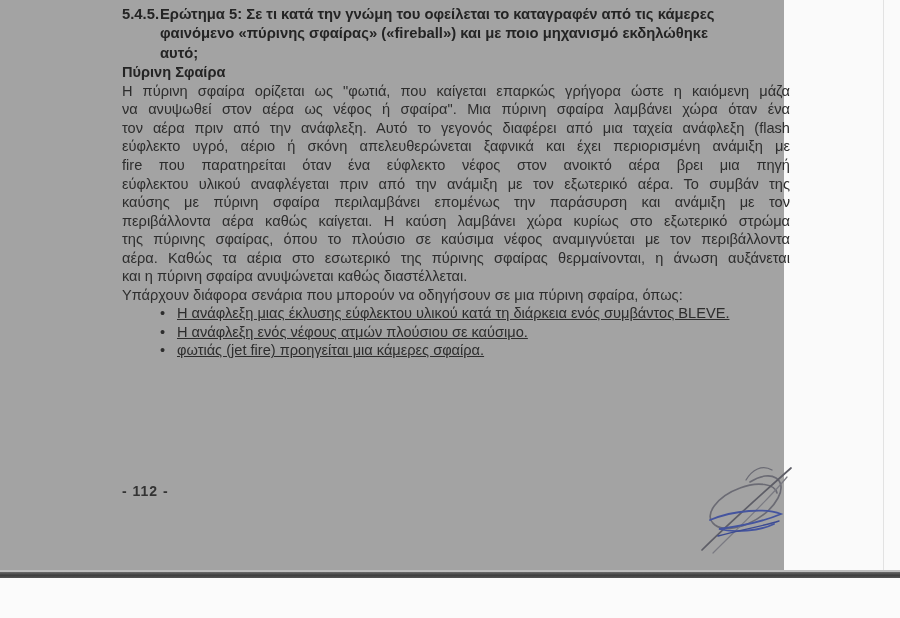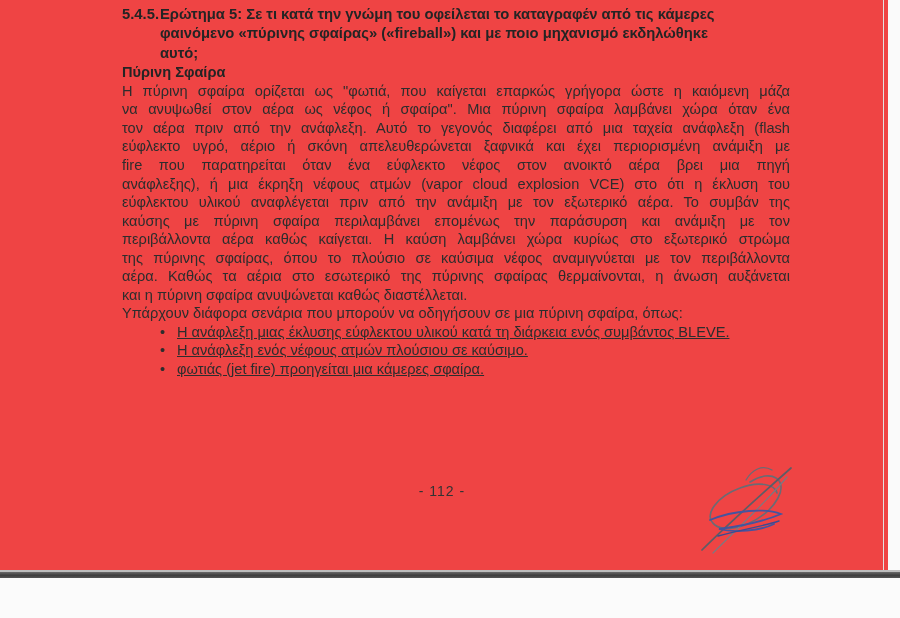--- a/index.html
+++ b/index.html
@@ -5,22 +5,22 @@
   html, body { margin: 0; padding: 0; }
   body {
     width: 900px; height: 618px;
     position: relative;
     overflow: hidden;
     background: #fafafa;
     font-family: "Liberation Sans", sans-serif;
   }
   .scan-page {
     position: absolute; left: 0; top: 0;
-    width: 888px; height: 572px;
-    background: #ef4444;
+    width: 784px; height: 572px;
+    background: #a3a3a3;
   }
   .page-right-edge {
     position: absolute; left: 883px; top: 0;
     width: 1px; height: 572px;
     background: #e2e2e2;
   }
   .bottom-bar-highlight {
     position: absolute; left: 0; top: 570px;
     width: 900px; height: 2px;
     background: #bdbdbd;
@@ -66,24 +66,24 @@
     display: flex;
     line-height: 18.55px;
   }
   .bullet .indent { flex: 0 0 38px; }
   .bullet .dot { flex: 0 0 17px; }
   .bullet .btext { flex: 1; text-decoration: underline; }
   .bullet .btext .line { line-height: 18.55px; }
   .page-number {
     position: absolute; left: 122px; top: 483px;
     width: 640px;
-    text-align: center;
     font-size: 14px;
     color: #333;
     letter-spacing: 1px;
+    font-weight: bold;
   }
   .signature {
     position: absolute; left: 688px; top: 462px;
     width: 132px; height: 100px;
   }
 </style>
 </head>
 <body>
 
 <div class="scan-page">
@@ -100,21 +100,20 @@
     </div>
 
     <div class="subheading">Πύρινη Σφαίρα</div>
 
     <div class="body-lines">
       <div class="line jf">Η πύρινη σφαίρα ορίζεται ως "φωτιά, που καίγεται επαρκώς γρήγορα ώστε η καιόμενη μάζα</div>
       <div class="line jf">να ανυψωθεί στον αέρα ως νέφος ή σφαίρα". Μια πύρινη σφαίρα λαμβάνει χώρα όταν ένα</div>
       <div class="line jf">τον αέρα πριν από την ανάφλεξη. Αυτό το γεγονός διαφέρει από μια ταχεία ανάφλεξη (flash</div>
       <div class="line jf">εύφλεκτο υγρό, αέριο ή σκόνη απελευθερώνεται ξαφνικά και έχει περιορισμένη ανάμιξη με</div>
       <div class="line jf">fire που παρατηρείται όταν ένα εύφλεκτο νέφος στον ανοικτό αέρα βρει μια πηγή</div>
-      <div class="line jf">ανάφλεξης), ή μια έκρηξη νέφους ατμών (vapor cloud explosion VCE) στο ότι η έκλυση του</div>
       <div class="line jf">εύφλεκτου υλικού αναφλέγεται πριν από την ανάμιξη με τον εξωτερικό αέρα. Το συμβάν της</div>
       <div class="line jf">καύσης με πύρινη σφαίρα περιλαμβάνει επομένως την παράσυρση και ανάμιξη με τον</div>
       <div class="line jf">περιβάλλοντα αέρα καθώς καίγεται. Η καύση λαμβάνει χώρα κυρίως στο εξωτερικό στρώμα</div>
       <div class="line jf">της πύρινης σφαίρας, όπου το πλούσιο σε καύσιμα νέφος αναμιγνύεται με τον περιβάλλοντα</div>
       <div class="line jf">αέρα. Καθώς τα αέρια στο εσωτερικό της πύρινης σφαίρας θερμαίνονται, η άνωση αυξάνεται</div>
       <div class="line">και η πύρινη σφαίρα ανυψώνεται καθώς διαστέλλεται.</div>
       <div class="line">Υπάρχουν διάφορα σενάρια που μπορούν να οδηγήσουν σε μια πύρινη σφαίρα, όπως:</div>
     </div>
 
     <div class="bullet-list">

